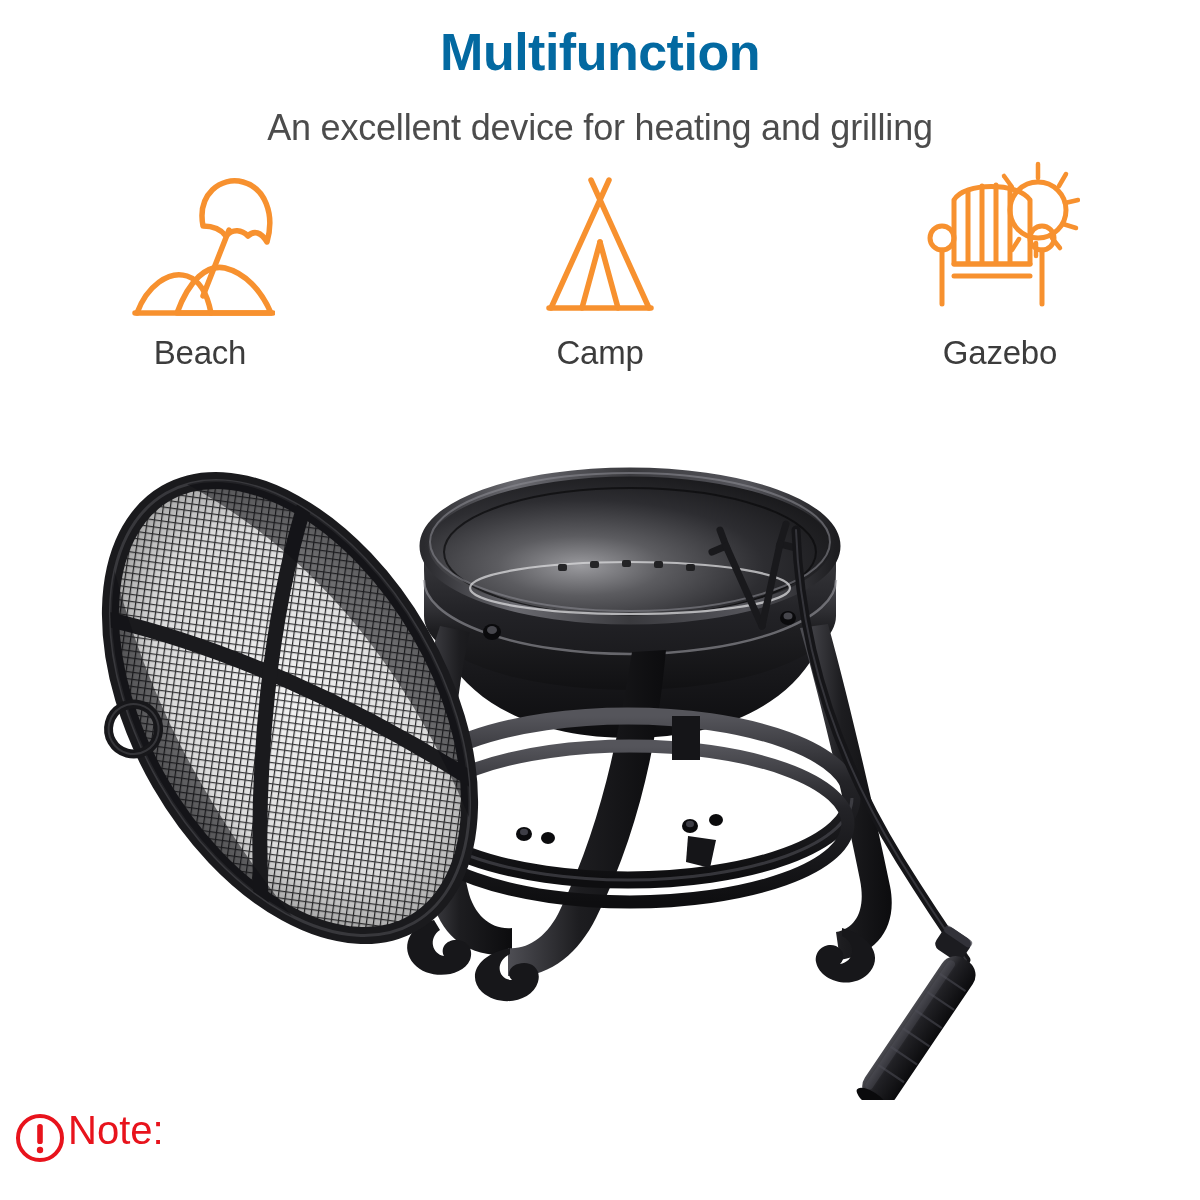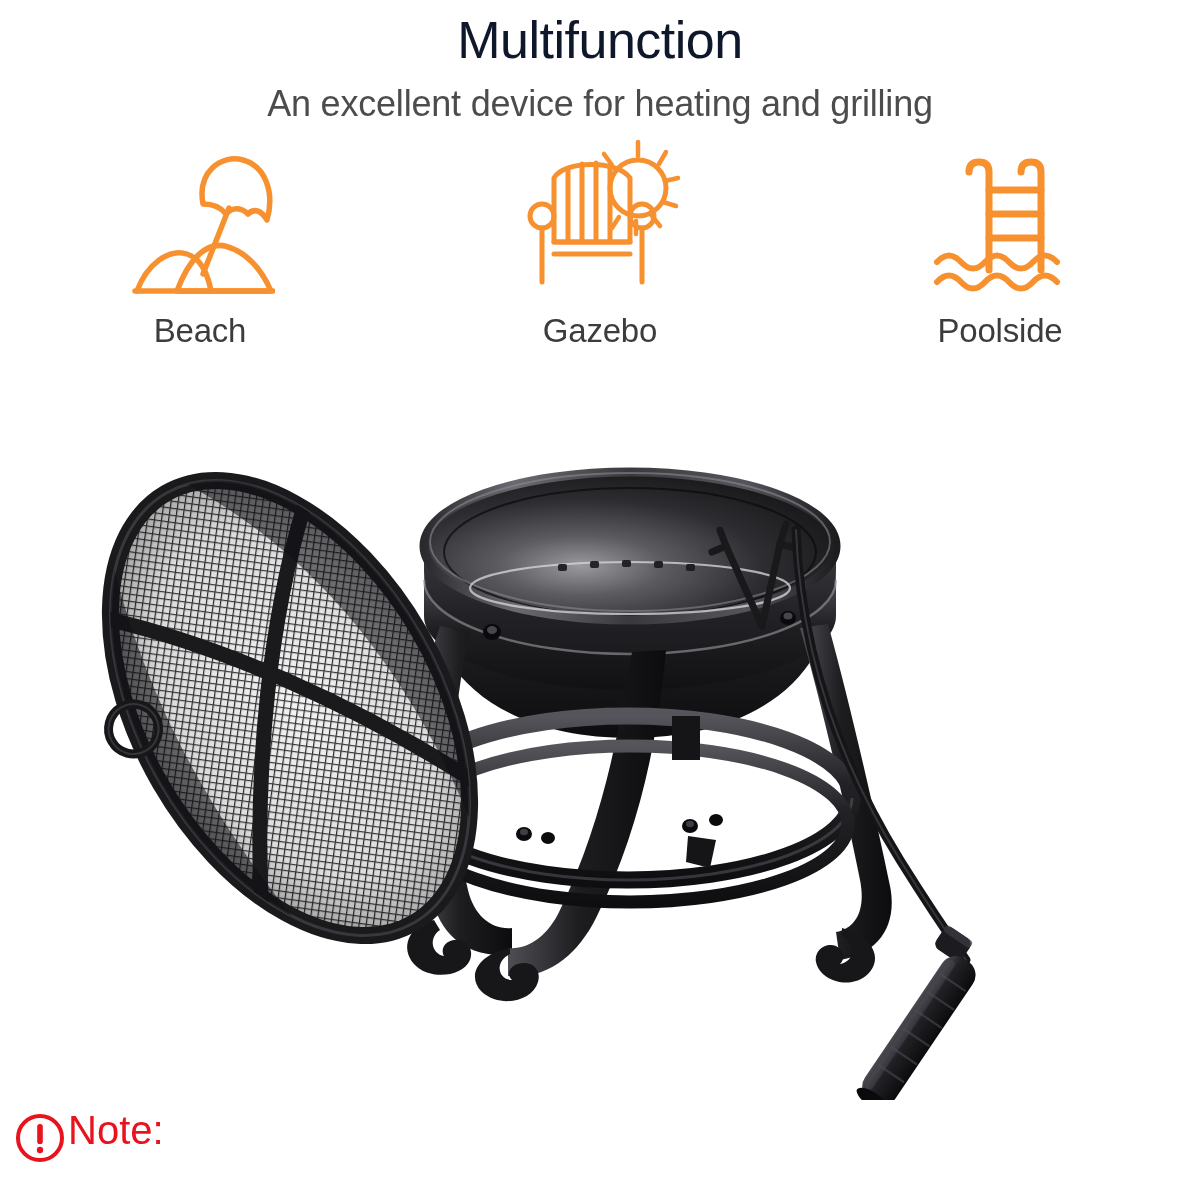--- a/index.html
+++ b/index.html
@@ -17,41 +17,41 @@
   }
 
   
   #header {
     position: absolute;
     top: 0; left: 0;
     width: 1200px;
     text-align: center;
   }
   #title {
-    margin: 4px;
+    margin: 16px;
     padding-top: 8px;
     font-size: 52px;
-    font-weight: normal;
-    color: #0f172a;
+    font-weight: bold;
+    color: #0369a1;
     letter-spacing: -0.5px;
     line-height: 1.1;
   }
   #subtitle {
     margin: 0;
     padding-top: 10px;
     font-size: 36px;
     font-weight: 400;
     color: #4C4C4C;
     letter-spacing: -0.2px;
   }
 
   
   #features {
     position: absolute;
-    top: 136px;
+    top: 158px;
     left: 0;
     width: 1200px;
     display: flex;
     flex-direction: row;
     justify-content: space-around;
     align-items: flex-start;
   }
   .feature {
     width: 280px;
     display: flex;
@@ -145,20 +145,35 @@
 
         <path d="M10 145 L148 145"></path>
 
         <path d="M10 158 q9 -10 18 0 q9 10 18 0 q9 -10 18 0 q9 10 18 0 q9 -10 18 0 q9 10 18 0 q9 -10 18 0"></path>
         <path d="M10 172 q9 -10 18 0 q9 10 18 0 q9 -10 18 0 q9 10 18 0 q9 -10 18 0 q9 10 18 0 q9 -10 18 0"></path>
       </svg>
     </div>
     <div class="feature-label">Beach</div>
   </div>
 
+  <div class="feature">
+    <div class="feature-icon">
+      <svg width="150" height="150" viewBox="0 0 150 150" fill="none" stroke="#F7912F" stroke-width="5.5" stroke-linecap="round" stroke-linejoin="round">
+
+        <path d="M84 12 L26 140"></path>
+        <path d="M66 12 L124 140"></path>
+
+        <path d="M24 140 L126 140"></path>
+
+        <path d="M75 74 L57 140"></path>
+        <path d="M75 74 L93 140"></path>
+      </svg>
+    </div>
+    <div class="feature-label">Camp</div>
+  </div>
 
   <div class="feature">
     <div class="feature-icon">
       <svg width="160" height="160" viewBox="0 0 160 160" fill="none" stroke="#F7912F" stroke-width="5" stroke-linecap="round" stroke-linejoin="round">
 
         <g stroke-width="4.5">
           <path d="M118 6 L118 20"></path>
           <path d="M146 16 L139 28"></path>
           <path d="M158 42 L145 45"></path>
           <path d="M156 70 L143 66"></path>
@@ -183,38 +198,20 @@
         <path d="M22 92 L22 146"></path>
         <path d="M122 92 L122 146"></path>
 
         <path d="M34 106 L110 106"></path>
         <path d="M34 118 L110 118"></path>
       </svg>
     </div>
     <div class="feature-label">Gazebo</div>
   </div>
 
-  <div class="feature">
-    <div class="feature-icon">
-      <svg width="150" height="150" viewBox="0 0 150 150" fill="none" stroke="#F7912F" stroke-width="7" stroke-linecap="round" stroke-linejoin="round">
-
-        <path d="M44 26 q0 -10 10 -10 q10 0 10 10 L64 124"></path>
-
-        <path d="M96 26 q0 -10 10 -10 q10 0 10 10 L116 124"></path>
-
-        <path d="M64 44 L116 44"></path>
-        <path d="M64 68 L116 68"></path>
-        <path d="M64 92 L116 92"></path>
-
-        <path d="M12 116 q12 -13 24 0 q12 13 24 0 q12 -13 24 0 q12 13 24 0 q12 -13 24 0" stroke-width="6"></path>
-        <path d="M12 136 q12 -13 24 0 q12 13 24 0 q12 -13 24 0 q12 13 24 0 q12 -13 24 0" stroke-width="6"></path>
-      </svg>
-    </div>
-    <div class="feature-label">Poolside</div>
-  </div>
 </div>
 
 <div id="product-stage">
   <svg id="product-svg" width="1200" height="680" viewBox="0 0 1200 680">
     <defs>
 
       <radialGradient id="bowlInner" cx="38%" cy="62%" r="72%">
         <stop offset="0%" stop-color="#9a9a9e"></stop>
         <stop offset="28%" stop-color="#5c5c60"></stop>
         <stop offset="62%" stop-color="#2d2d31"></stop>

